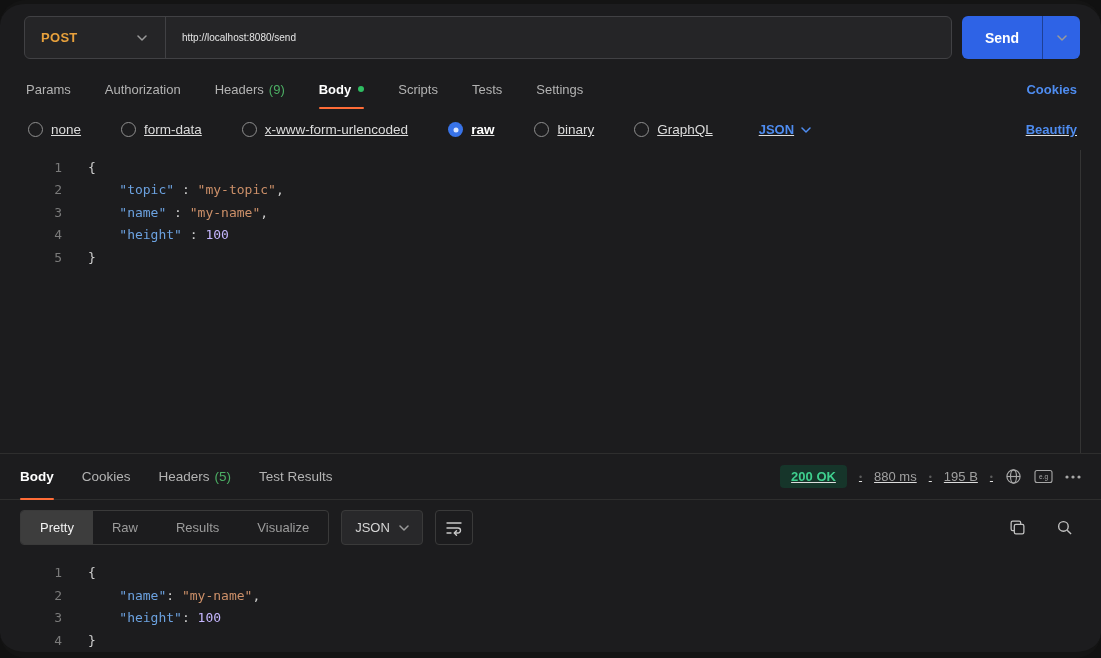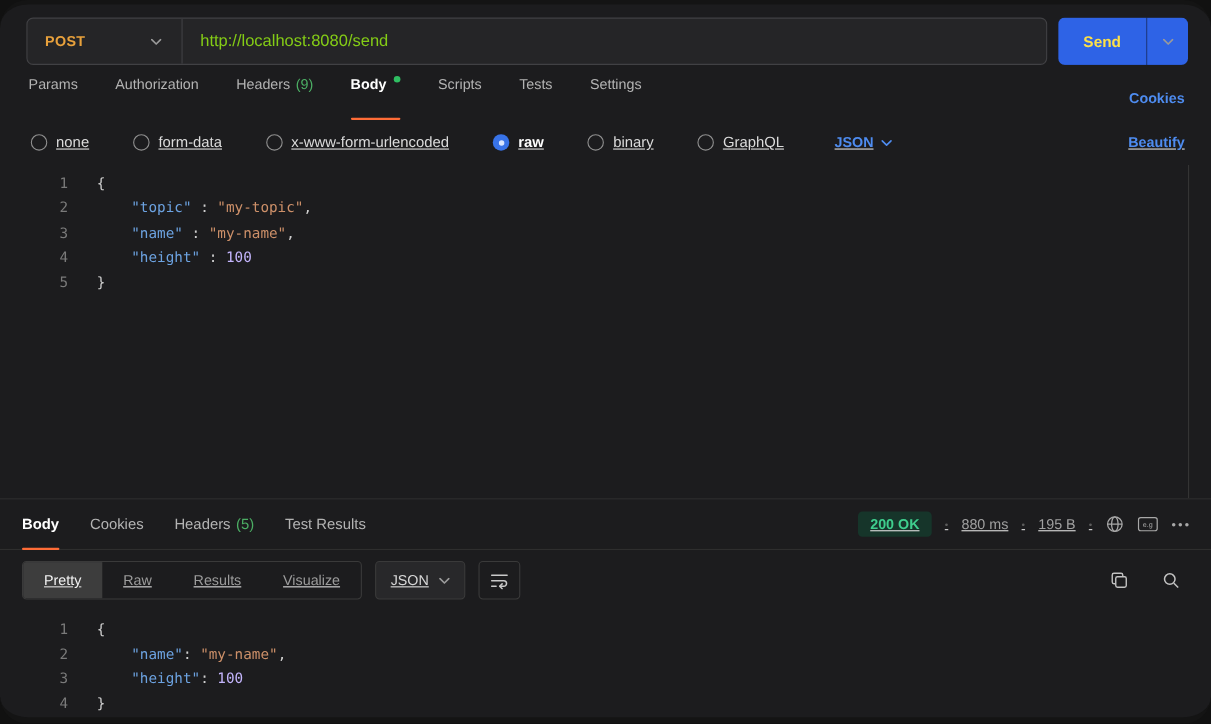--- a/index.html
+++ b/index.html
@@ -25,37 +25,37 @@
   }
   .method {
     display:flex; align-items:center; justify-content:space-between;
     min-width:140px; padding:0 18px 0 16px; cursor:pointer;
   }
   .method-label { color:#e8a13c; font-weight:700; font-size:13px; letter-spacing:.3px; }
   .chev { color:#9a9a9a; display:inline-flex; }
   .url-input-wrap { flex:1; display:flex; border-left:1px solid #414144; }
   .url-input {
     flex:1; background:transparent; border:none; outline:none;
-    color:#84cc16; font-size:15px; padding:0 16px;
+    color:#e5e5e5; font-size:10px; padding:0 16px;
     font-family:"Liberation Sans", sans-serif;
   }
   .send-split { display:flex; height:43px; border-radius:6px; overflow:hidden; flex-shrink:0; }
   .send-main {
-    width:80px; background:#2e63e6; color:#fde047; border:none; cursor:pointer;
+    width:80px; background:#2e63e6; color:#ffffff; border:none; cursor:pointer;
     font-size:14px; font-weight:700; font-family:"Liberation Sans", sans-serif;
   }
   .send-caret {
     width:38px; background:#2e63e6; border:none; border-left:1px solid rgba(0,0,0,.35);
     display:flex; align-items:center; justify-content:center; cursor:pointer; color:#fff;
   }
 
   
   .req-tabs { display:flex; align-items:stretch; gap:34px; padding:0 24px 0 26px; height:40px; }
   .req-tab {
-    display:flex; align-items:flex-start; position:relative; cursor:pointer;
+    display:flex; align-items:center; position:relative; cursor:pointer;
     font-size:13px; color:#b3b3b3;
   }
   .req-tab.active { color:#ffffff; font-weight:600; }
   .req-tab.active::after {
     content:""; position:absolute; left:0; right:0; bottom:0; height:2px;
     background:#ff6c37; border-radius:1px;
   }
   .count { margin-left:5px; color:#4cae64; }
   .green-dot { width:6px; height:6px; border-radius:50%; background:#2fbe62; display:inline-block; margin-left:7px; }
   .link { color:#4e8cf0; font-weight:700; font-size:13px; cursor:pointer; }
@@ -98,21 +98,21 @@
   }
   .resp-meta { margin-left:auto; display:flex; align-items:center; gap:12px;text-decoration:underline; }
   .status-badge {
     background:#16352a; color:#3fcf8e; font-size:13px; font-weight:600;
     padding:4px 11px; border-radius:4px; cursor:pointer;
   }
   .dot-sep { color:#5c5c5c; font-size:9px; }
   .meta-text { color:#a0a0a0; font-size:13px; }
   .meta-icon { color:#a8a8a8; display:inline-flex; align-items:center; cursor:pointer; }
 
-  .resp-toolbar { display:flex; align-items:center; gap:12px; padding:10px 28px 10px 20px;text-decoration:underline; }
+  .resp-toolbar { display:flex; align-items:center; gap:12px; padding:10px 28px 10px 20px; }
   .segmented { display:flex; border:1px solid #3a3a3a; border-radius:4px; overflow:hidden; }
   .segment { padding:9px 19px; font-size:13px; color:#9c9c9c; cursor:pointer; }
   .segment.active { background:#3d3d3d; color:#f2f2f2; }
   .lang-box {
     display:flex; align-items:center; gap:9px; border:1px solid #3a3a3a; background:#28282a;
     border-radius:4px; padding:9px 13px; color:#d6d6d6; font-size:13px; cursor:pointer;
   }
   .icon-btn {
     border:1px solid #3a3a3a; border-radius:4px; width:38px; height:35px;
     display:flex; align-items:center; justify-content:center; color:#c9c9c9; cursor:pointer;

